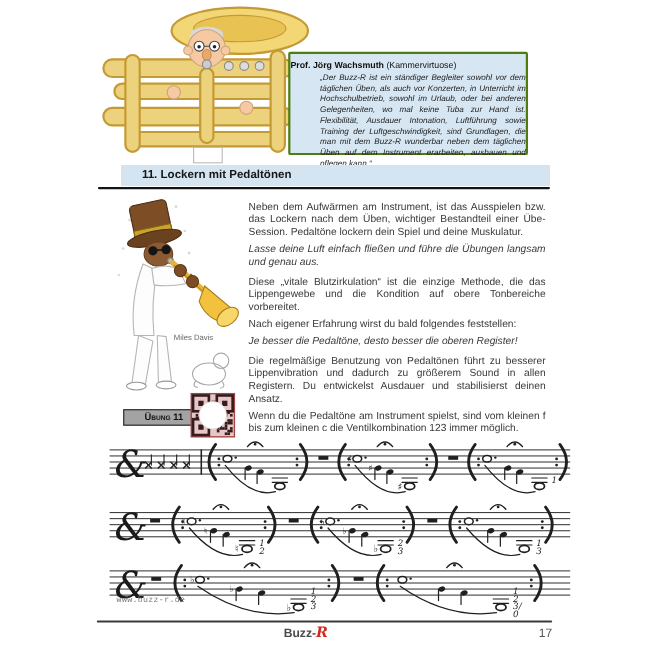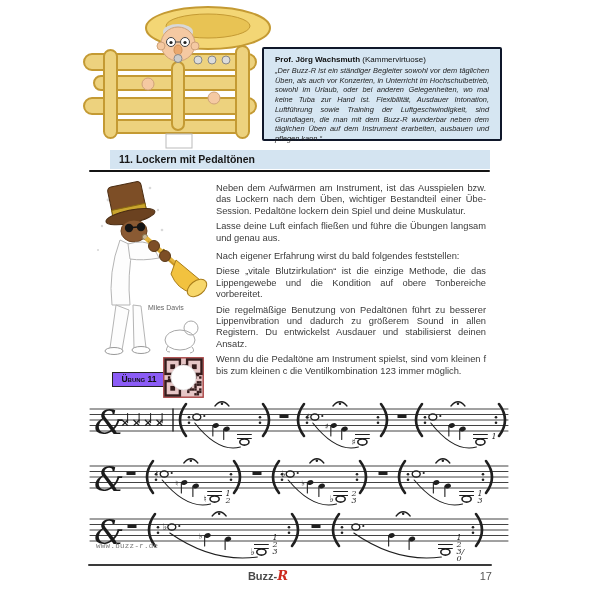--- a/index.html
+++ b/index.html
@@ -1,36 +1,36 @@
 <!DOCTYPE html>
 <html><head>
 <meta charset="utf-8">
 <style>
   html,body{margin:0;padding:0;}
   body{width:600px;height:600px;background:#ffffff;position:relative;overflow:hidden;
        font-family:"Liberation Sans",sans-serif;color:#3b3b3b;}
-  .abs{position:absolute;}
+  .abs{position:absolute;padding-left:10px;}
   
   .quote-box{left:262px;top:47px;width:214px;height:78px;background:#d6e6f2;
-             border:2px solid #0f172a;border-radius:2px;padding:6px 11px;}
+             border:2px solid #4d7c0f;border-radius:2px;padding:6px 0;}
   .quote-head{font-size:8px;color:#111;margin-bottom:2px;}
   .quote-head b{font-weight:bold;}
-  .quote-text{font-size:7.4px;line-height:9.7px;font-style:italic;color:#222;text-align:justify;}
+  .quote-text{font-size:7.4px;line-height:9.7px;font-style:italic;color:#222;text-align:justify;margin-left:27px;}
   
   .section-bar{left:110px;top:150px;width:380px;height:19px;background:#d4e4f1;}
   .section-title{font-size:10.5px;font-weight:bold;color:#171717;line-height:19px;padding-left:9px;}
   .section-line{left:89px;top:170px;width:401px;height:2px;background:#141414;border-radius:2px;}
   
   .body-text{left:212px;top:179px;width:278px;font-size:9.3px;line-height:11.4px;
              text-align:justify;color:#3a3a3a;}
   .body-text p{margin:4px;}
-  .body-text p.gap{margin-bottom:7px;}
+  .body-text p.gap{margin-bottom:7px;font-style:italic;}
   
   .exercise-label{left:112px;top:372px;width:52px;height:13px;border:1.5px solid #222;
-                  background:#8b5cf6;font-size:8.5px;font-weight:bold;font-variant:small-caps;
+                  background:#a3a3a3;font-size:8.5px;font-weight:bold;font-variant:small-caps;
                   text-align:center;line-height:13px;color:#111;}
   .qr-wrap{left:163px;top:357px;width:41px;height:41px;}
   
   .miles-caption{left:148px;top:304px;font-size:7px;color:#666;}
   
   .footer-line{left:88px;top:564px;width:404px;height:1.5px;background:#3a3a3a;border-radius:1px;}
   .footer-site{left:96px;top:542px;font-size:7.5px;color:#7a7a7a;letter-spacing:.3px;font-family:Liberation Mono, monospace;}
   .footer-brand{left:0;top:568px;width:536px;text-align:center;font-size:11px;color:#4a4a4a;font-weight:bold;}
   .footer-brand .brand-r{color:#cc2a1e;font-family:"DejaVu Serif",serif;font-style:italic;
                          font-size:13px;font-weight:bold;}
@@ -144,22 +144,23 @@
     <ellipse cx="22" cy="26" rx="15" ry="10"></ellipse>
     <circle cx="33" cy="14" r="7"></circle>
     <path d="M10,32 Q6,38 12,38"></path>
     <path d="M34,33 Q38,38 32,39"></path>
   </svg>
 </div>
 
 <div class="abs body-text">
   <p>Neben dem Aufwärmen am Instrument, ist das Ausspielen bzw. das Lockern nach dem Üben, wichtiger Bestandteil einer Übe-Session. Pedaltöne lockern dein Spiel und deine Muskulatur.</p>
   <p class="gap">Lasse deine Luft einfach fließen und führe die Übungen langsam und genau aus.</p>
+  <p>Diese „vitale Blutzirkulation“ ist die einzige Methode, die das Lippengewebe und die Kondition auf obere Tonbereiche vorbereitet.</p>
   <p>Nach eigener Erfahrung wirst du bald folgendes feststellen:</p>
-  <p>Diese „vitale Blutzirkulation“ ist die einzige Methode, die das Lippengewebe und die Kondition auf obere Tonbereiche vorbereitet.</p>
+  <p class="gap">Je besser die Pedaltöne, desto besser die oberen Register!</p>
   <p>Die regelmäßige Benutzung von Pedaltönen führt zu besserer Lippenvibration und dadurch zu größerem Sound in allen Registern. Du entwickelst Ausdauer und stabilisierst deinen Ansatz.</p>
   <p>Wenn du die Pedaltöne am Instrument spielst, sind vom kleinen f bis zum kleinen c die Ventilkombination 123 immer möglich.</p>
 </div>
 
 <div class="abs exercise-label">Übung 11</div>
 <div class="abs qr-wrap">
   <svg width="41" height="41" viewBox="0 0 41 41">
       <rect x="0.8" y="0.8" width="39.4" height="39.4" fill="#e6c6c6" stroke="#a94444" stroke-width="1.4"></rect>
       <rect x="19.3" y="7.3" width="2.4" height="2.4" fill="#351c1c"></rect>
       <rect x="21.7" y="7.3" width="2.4" height="2.4" fill="#351c1c"></rect>

